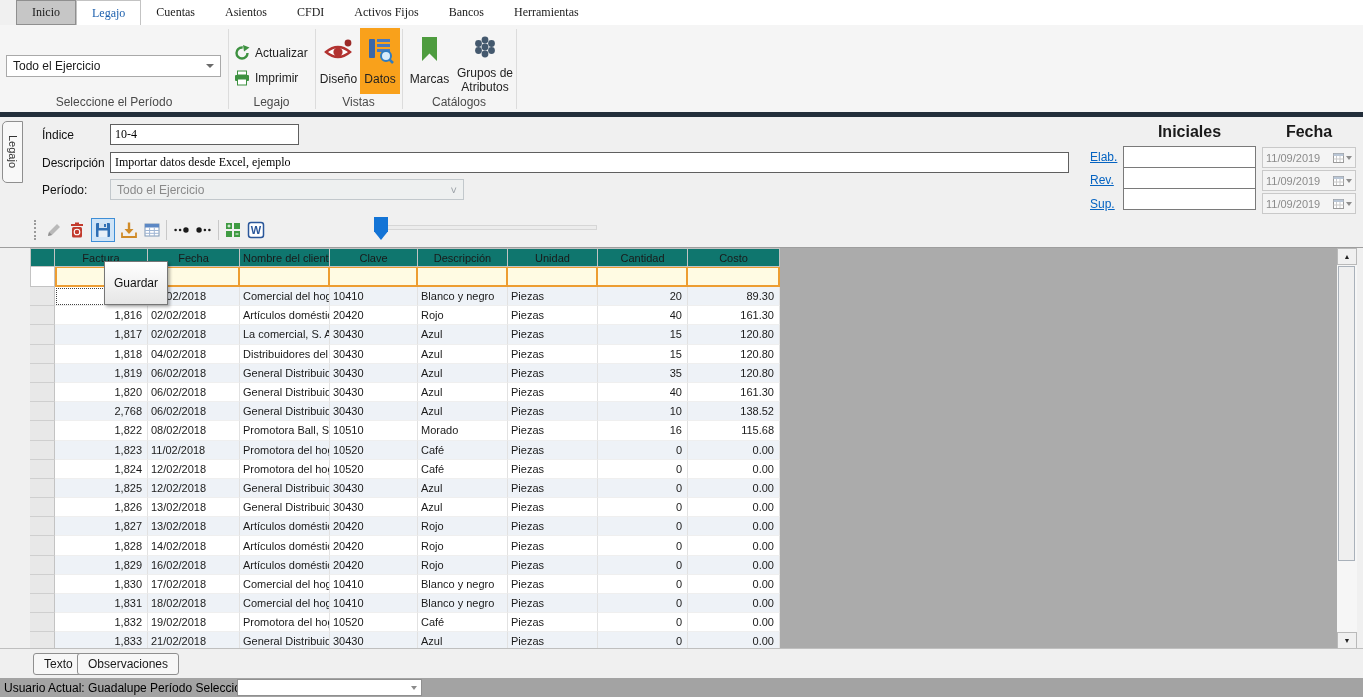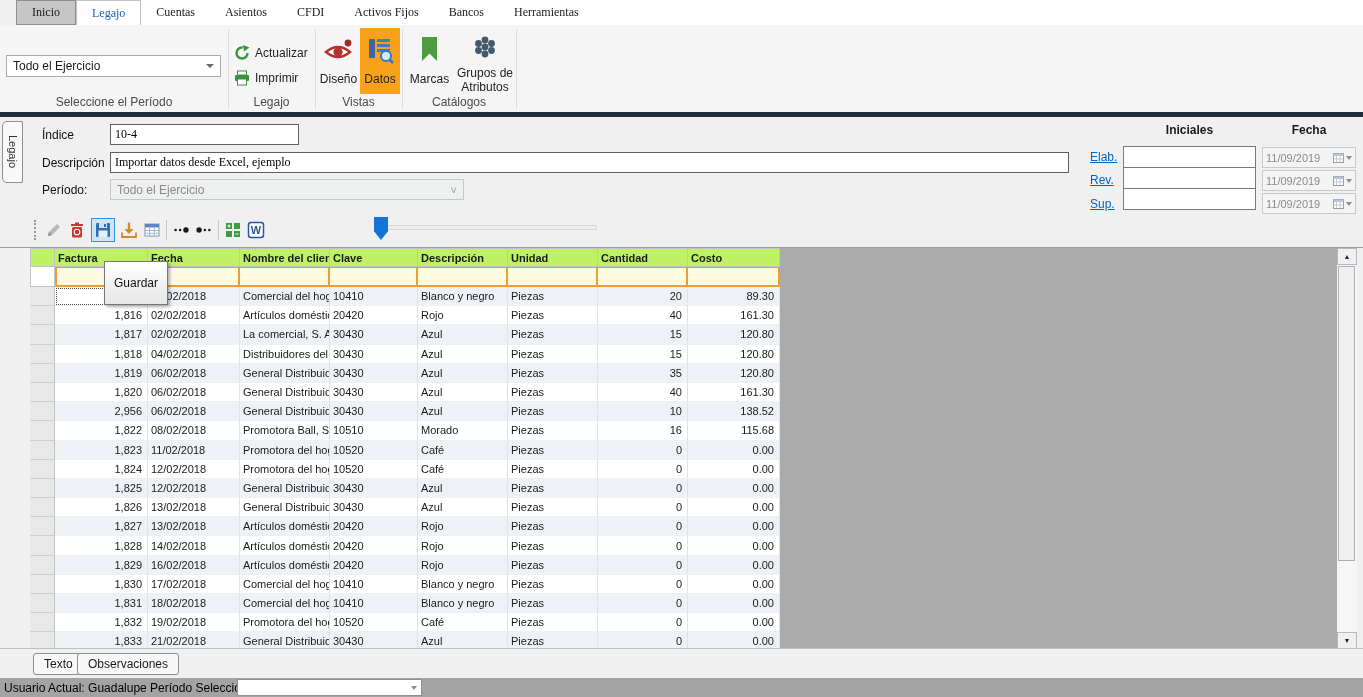--- a/index.html
+++ b/index.html
@@ -34,21 +34,21 @@
   .sidetab{position:absolute;left:2px;top:4px;width:21px;height:62px;background:#f8f8f8;
            border:1px solid #8f8f8f;border-radius:5px 0 0 5px;display:flex;align-items:center;
            justify-content:center;writing-mode:vertical-rl;font-size:11px;color:#333;box-sizing:border-box;}
   .flabel{position:absolute;font-size:12px;color:#111;}
   .finput{position:absolute;background:#fff;border:1px solid #5f5f5f;font-size:12px;padding:0 4px;
           font-family:Liberation Serif, serif;box-sizing:border-box;height:21px;}
   .dis-combo{position:absolute;background:#eef0f0;border:1px solid #c2c8cc;color:#8a8a8a;
              display:flex;align-items:center;padding:0 6px;box-sizing:border-box;height:21px;}
   .dis-combo .txt{flex:1;}
   .chev{color:#9aa0a6;font-size:11px;}
-  .sig-hdr{position:absolute;font-weight:bold;font-size:12px;text-align:center;}
+  .sig-hdr{position:absolute;font-weight:bold;font-size:16px;text-align:center;}
   .sig-link{position:absolute;color:#0563C1;text-decoration:underline;font-size:12px;cursor:pointer;}
   .sig-input{position:absolute;left:1123px;width:133px;height:22px;background:#fff;border:1px solid #7a7a7a;
              box-sizing:border-box;font-family:"Liberation Sans",sans-serif;padding:0 3px;}
   .datebox{position:absolute;left:1262px;width:94px;height:21px;background:#f4f4f4;border:1px solid #c9c9c9;
            box-sizing:border-box;display:flex;align-items:center;padding:0 3px;color:#8b8b8b;font-size:11px;gap:2px;}
   .datebox .dv{flex:1;}
   .tri-sm{width:0;height:0;border-left:3px solid transparent;border-right:3px solid transparent;
           border-top:4px solid #8c8c8c;}
 
   
@@ -61,22 +61,22 @@
   .slider-track{position:absolute;left:385px;top:225px;width:212px;height:5px;background:#ececec;
                 border:1px solid #d6d6d6;box-sizing:border-box;}
   .slider-thumb{position:absolute;left:374px;top:217px;width:14px;height:23px;background:#1374D6;
                 clip-path:polygon(0 0,100% 0,100% 62%,50% 100%,0 62%);}
 
   
   .gridwrap{position:absolute;left:0;top:247px;width:1363px;height:401px;border-top:1px solid #9e9e9e;box-sizing:border-box;}
   .grid-gray{position:absolute;left:780px;top:0;width:557px;height:401px;background:#ABABAB;}
   table.grid{position:absolute;left:30px;top:0;width:750px;border-collapse:separate;border-spacing:0;
              table-layout:fixed;font-size:11px;}
-  table.grid th{background:#bef264;border:1px solid #c3c3c3;border-left:none;font-weight:bold;
-                text-align:left;padding:0 3px;height:17px;overflow:hidden;white-space:nowrap;}
+  table.grid th{background:#0f766e;border:1px solid #c3c3c3;border-left:none;font-weight:normal;
+                text-align:center;padding:0 3px;height:17px;overflow:hidden;white-space:nowrap;}
   table.grid th.corner{border-left:1px solid #c3c3c3;}
   .frow td{background:#FFFBE3;border-top:1px solid #ED9D31;border-bottom:2px solid #ED9D31;
            border-right:2px solid #ED9D31;height:15px;}
   .frow td.fcorner{background:#fff;border:1px solid #c3c3c3;border-top:none;}
   .frow td.f0{border-left:2px solid #ED9D31;}
   .brow td{height:18.2px;padding:0 3px;border-right:1px solid #e2e2e2;border-bottom:1px solid #efefef;
            white-space:nowrap;overflow:hidden;background:#fff;}
   .brow.stripe td{background:#eef2f7;}
   .brow td.rowhdr,.brow.stripe td.rowhdr{background:#e8e8e8;border-right:1px solid #c3c3c3;
            border-bottom:1px solid #cfcfcf;padding:0;}
@@ -458,21 +458,21 @@
             <td class="c1">06/02/2018</td>
             <td class="c2">General Distribuid</td>
             <td class="c3">30430</td>
             <td class="c4">Azul</td>
             <td class="c5">Piezas</td>
             <td class="c6">40</td>
             <td class="c7">161.30</td>
           </tr>
           <tr class="brow stripe">
             <td class="rowhdr"></td>
-            <td class="c0">2,956</td>
+            <td class="c0">2,768</td>
             <td class="c1">06/02/2018</td>
             <td class="c2">General Distribuid</td>
             <td class="c3">30430</td>
             <td class="c4">Azul</td>
             <td class="c5">Piezas</td>
             <td class="c6">10</td>
             <td class="c7">138.52</td>
           </tr>
           <tr class="brow">
             <td class="rowhdr"></td>

